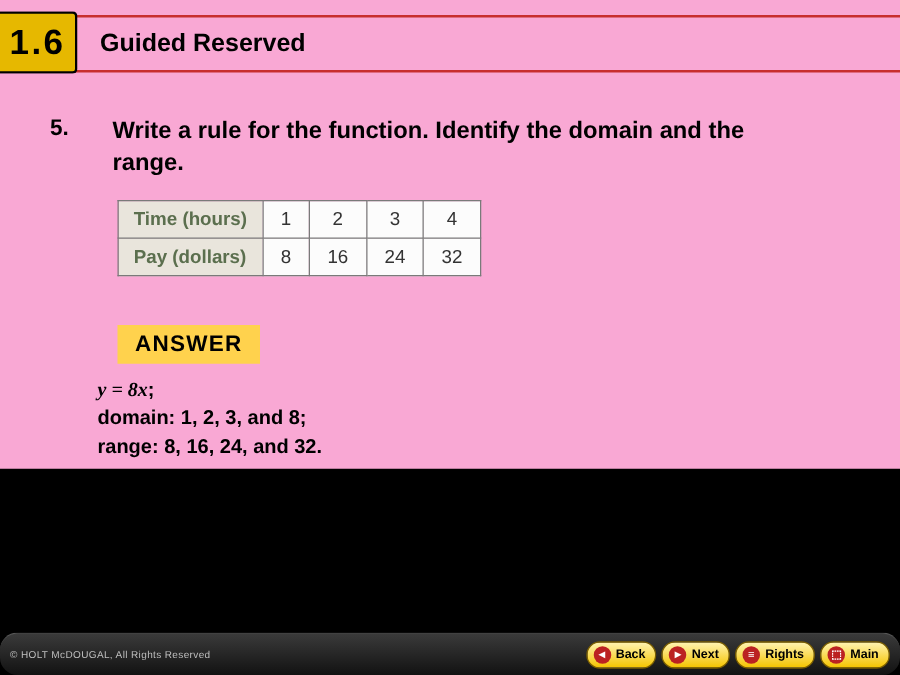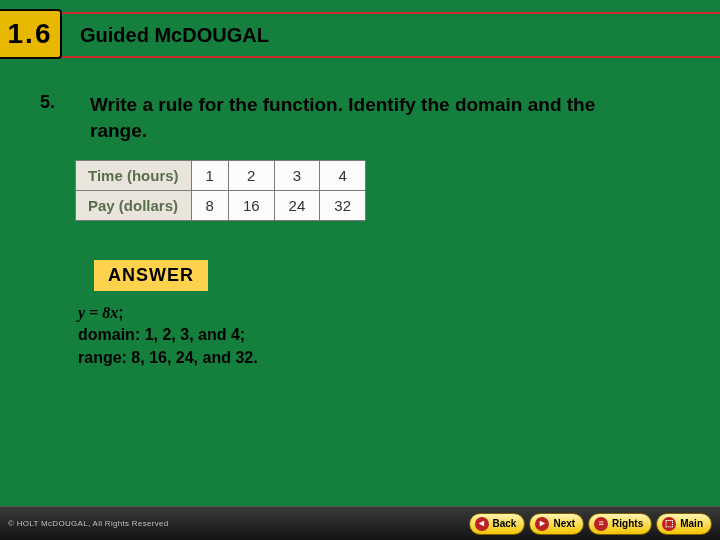--- a/index.html
+++ b/index.html
@@ -7,22 +7,22 @@
     width: 720px;
     height: 540px;
     background: #000;
     font-family: Arial, Helvetica, sans-serif;
     position: relative;
     overflow: hidden;
   }
   .slide {
     position: absolute;
     top: 0; left: 0;
-    width: 720px; height: 506px;
-    background: #15803d;
+    width: 720px; height: 375px;
+    background: #f9a8d4;
   }
   .header {
     position: absolute;
     top: 12px; left: 0;
     width: 100%; height: 46px;
     border-top: 2px solid #c82e2e;
     border-bottom: 2px solid #c82e2e;
     display: flex;
     align-items: center;
   }
@@ -58,21 +58,21 @@
   .prompt {
     position: absolute;
     top: 92px; left: 90px;
     width: 560px;
     font-size: 19px;
     font-weight: bold;
     line-height: 1.35;
   }
   .tbl {
     position: absolute;
-    top: 160px; left: 75px;
+    top: 160px; left: 94px;
     border-collapse: collapse;
     font-size: 15px;
   }
   .tbl td, .tbl th {
     border: 1px solid #7a7a7a;
     padding: 6px 14px;
     text-align: center;
     color: #333;
     background: #fcfcfc;
   }
@@ -112,20 +112,21 @@
   .footer {
     position: absolute;
     left: 0; bottom: 0;
     width: 720px; height: 34px;
     background: linear-gradient(#3a3a3a,#121212);
     border-top: 1px solid #555;
     display: flex;
     align-items: center;
     padding: 0 8px;
     gap: 4px;
+    border-radius: 14px;
   }
   .copyright {
     color: #bfbfbf;
     font-size: 8px;
     letter-spacing: 0.3px;
     flex: 1;
   }
   .nav-btn {
     height: 22px;
     border-radius: 11px;
@@ -151,21 +152,21 @@
     font-size: 9px;
     line-height: 1;
   }
 </style>
 </head>
 <body>
 
 <div class="slide">
   <div class="header">
     <div class="badge">1.6</div>
-    <div class="title">Guided McDOUGAL</div>
+    <div class="title">Guided Reserved</div>
   </div>
 
   <div class="qnum">5.</div>
   <div class="prompt">Write a rule for the function. Identify the domain and the range.</div>
 
   <table class="tbl">
     <tbody>
         <tr>
       <td class="rowhead">Time (hours)</td>
       <td>1</td>
@@ -180,21 +181,21 @@
       <td>24</td>
       <td>32</td>
     </tr>
   </tbody>
     </table>
 
   <div class="answer-label">ANSWER</div>
 
   <div class="answer-body">
     <span class="rule"><span>y = 8x</span><span class="semi">;</span></span><br>
-    <b>domain: 1, 2, 3, and 4;</b><br>
+    <b>domain: 1, 2, 3, and 8;</b><br>
     <b>range: 8, 16, 24, and 32.</b>
   </div>
 </div>
 
 <div class="footer">
   <div class="copyright">© HOLT McDOUGAL, All Rights Reserved</div>
   <div class="nav-btn">
     <span class="circ">◄</span>
     <span>Back</span>
   </div>

